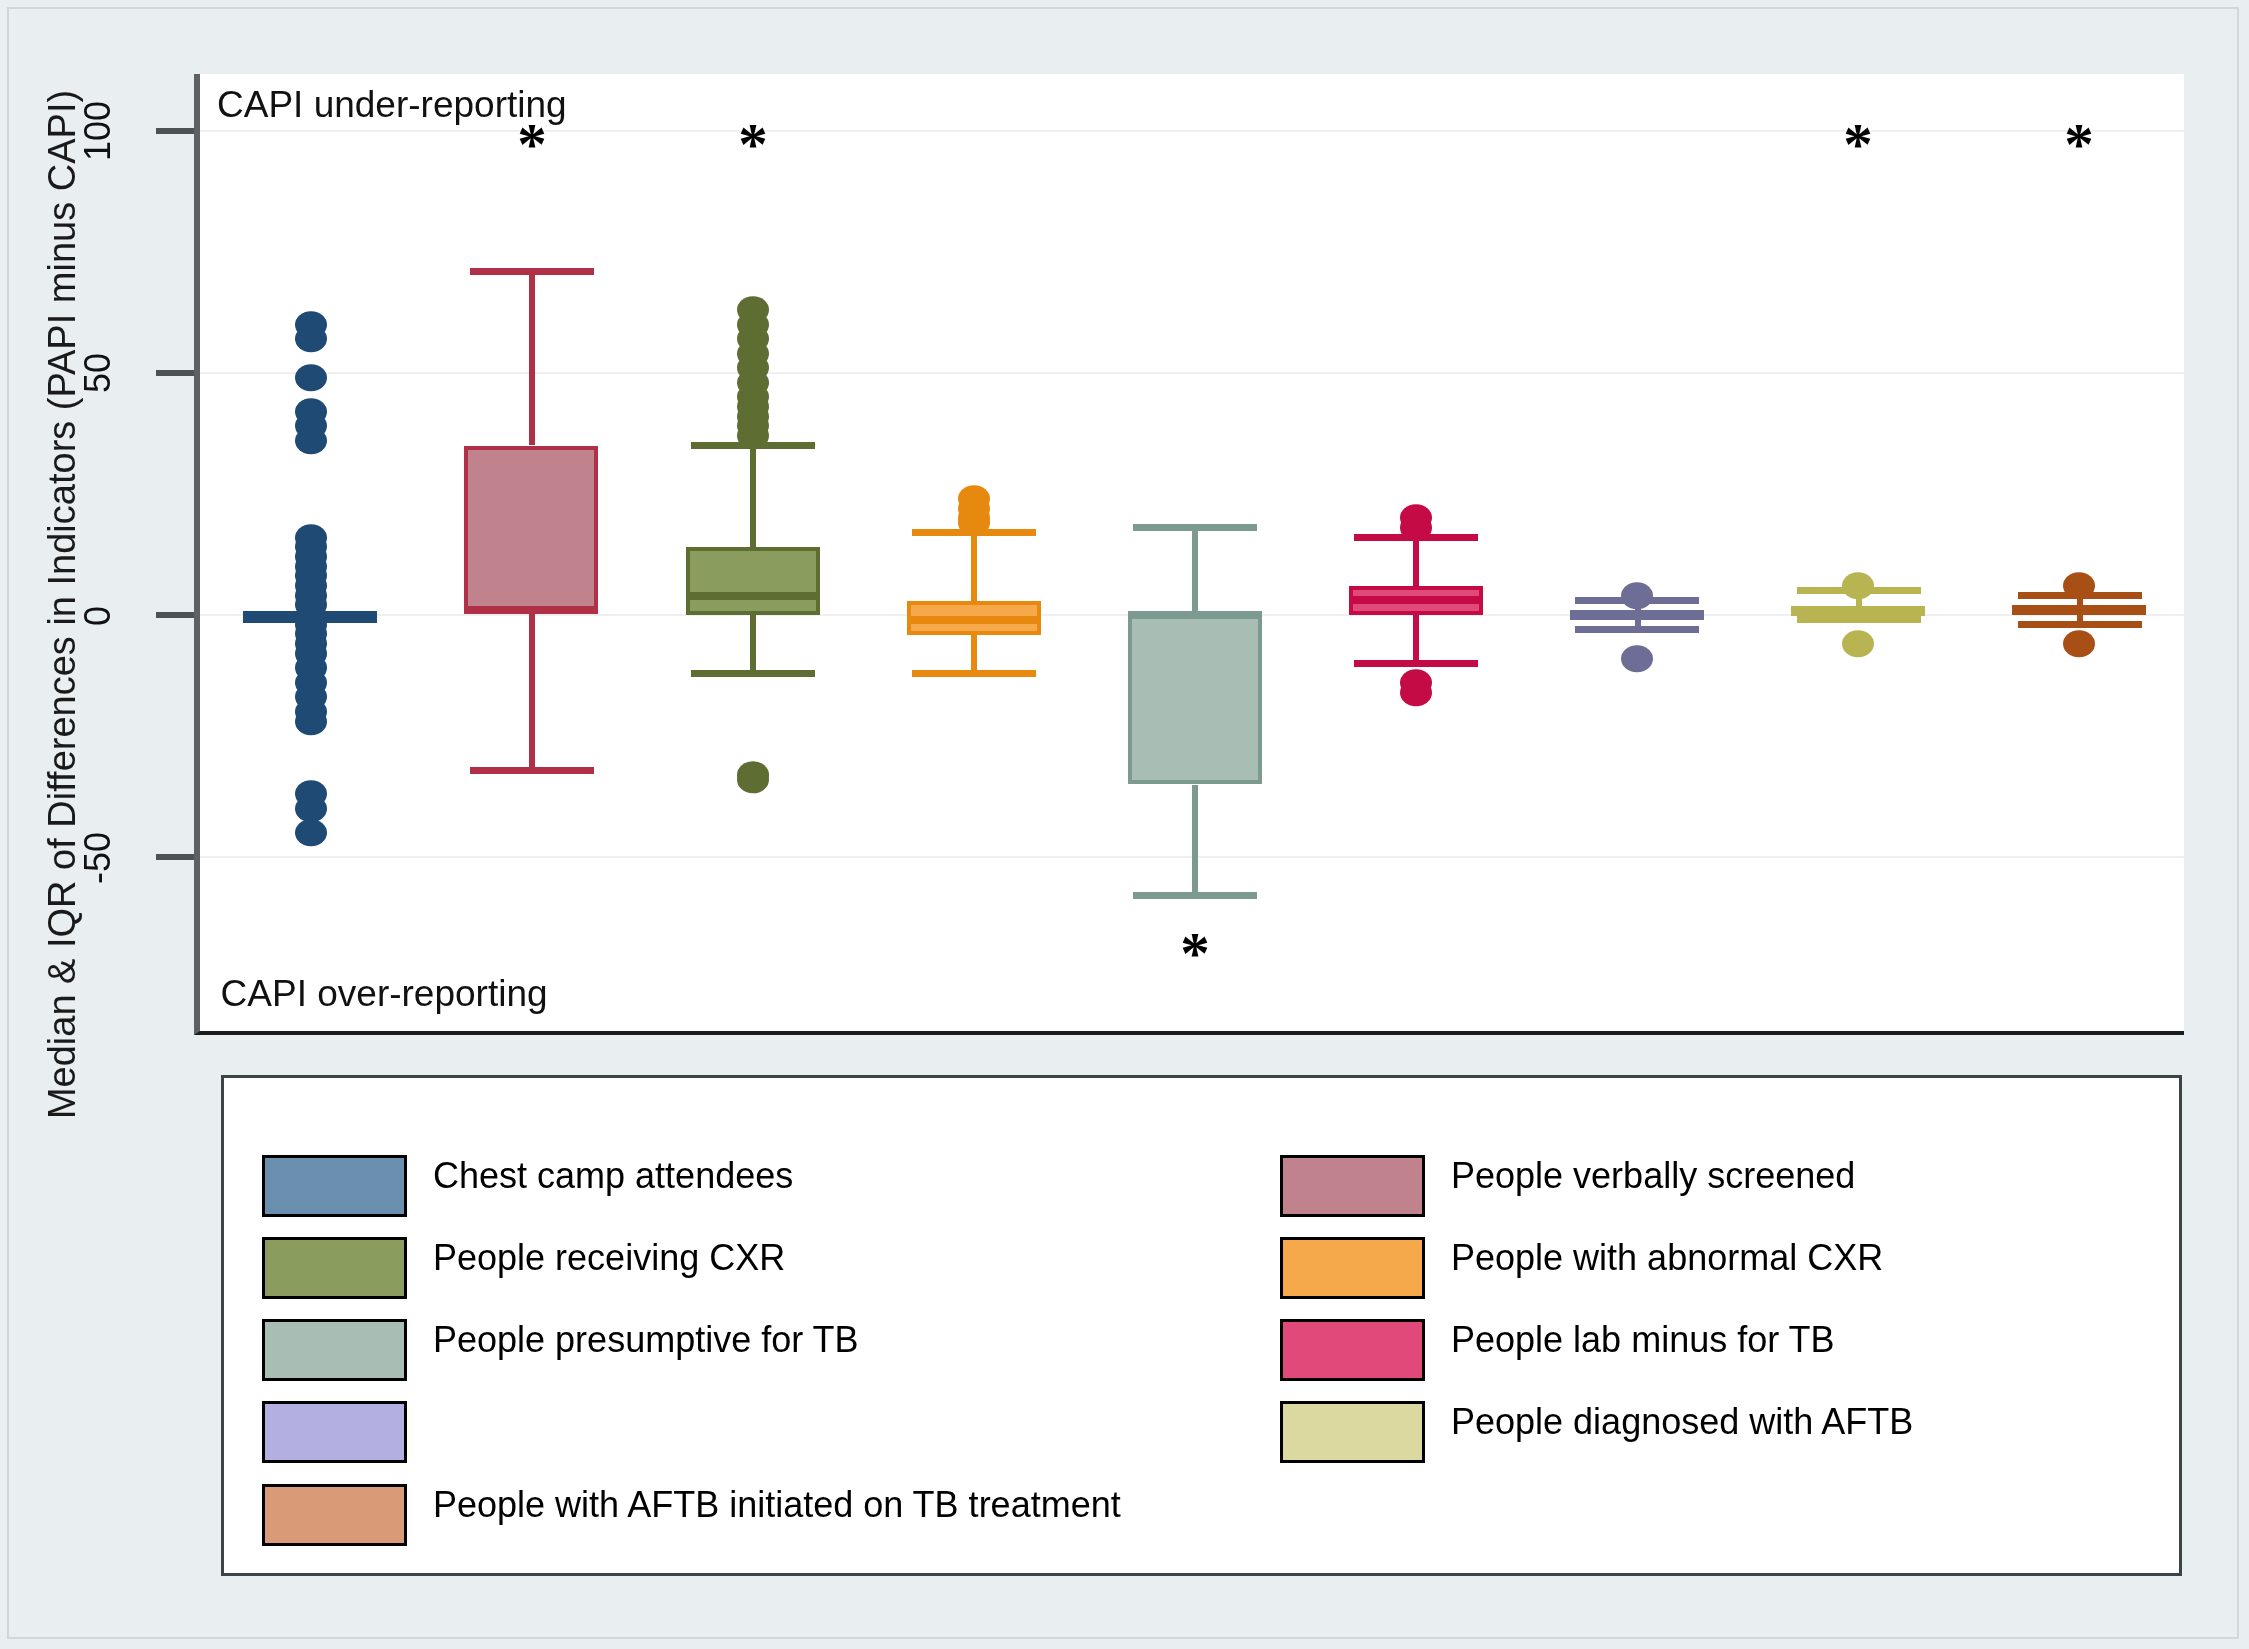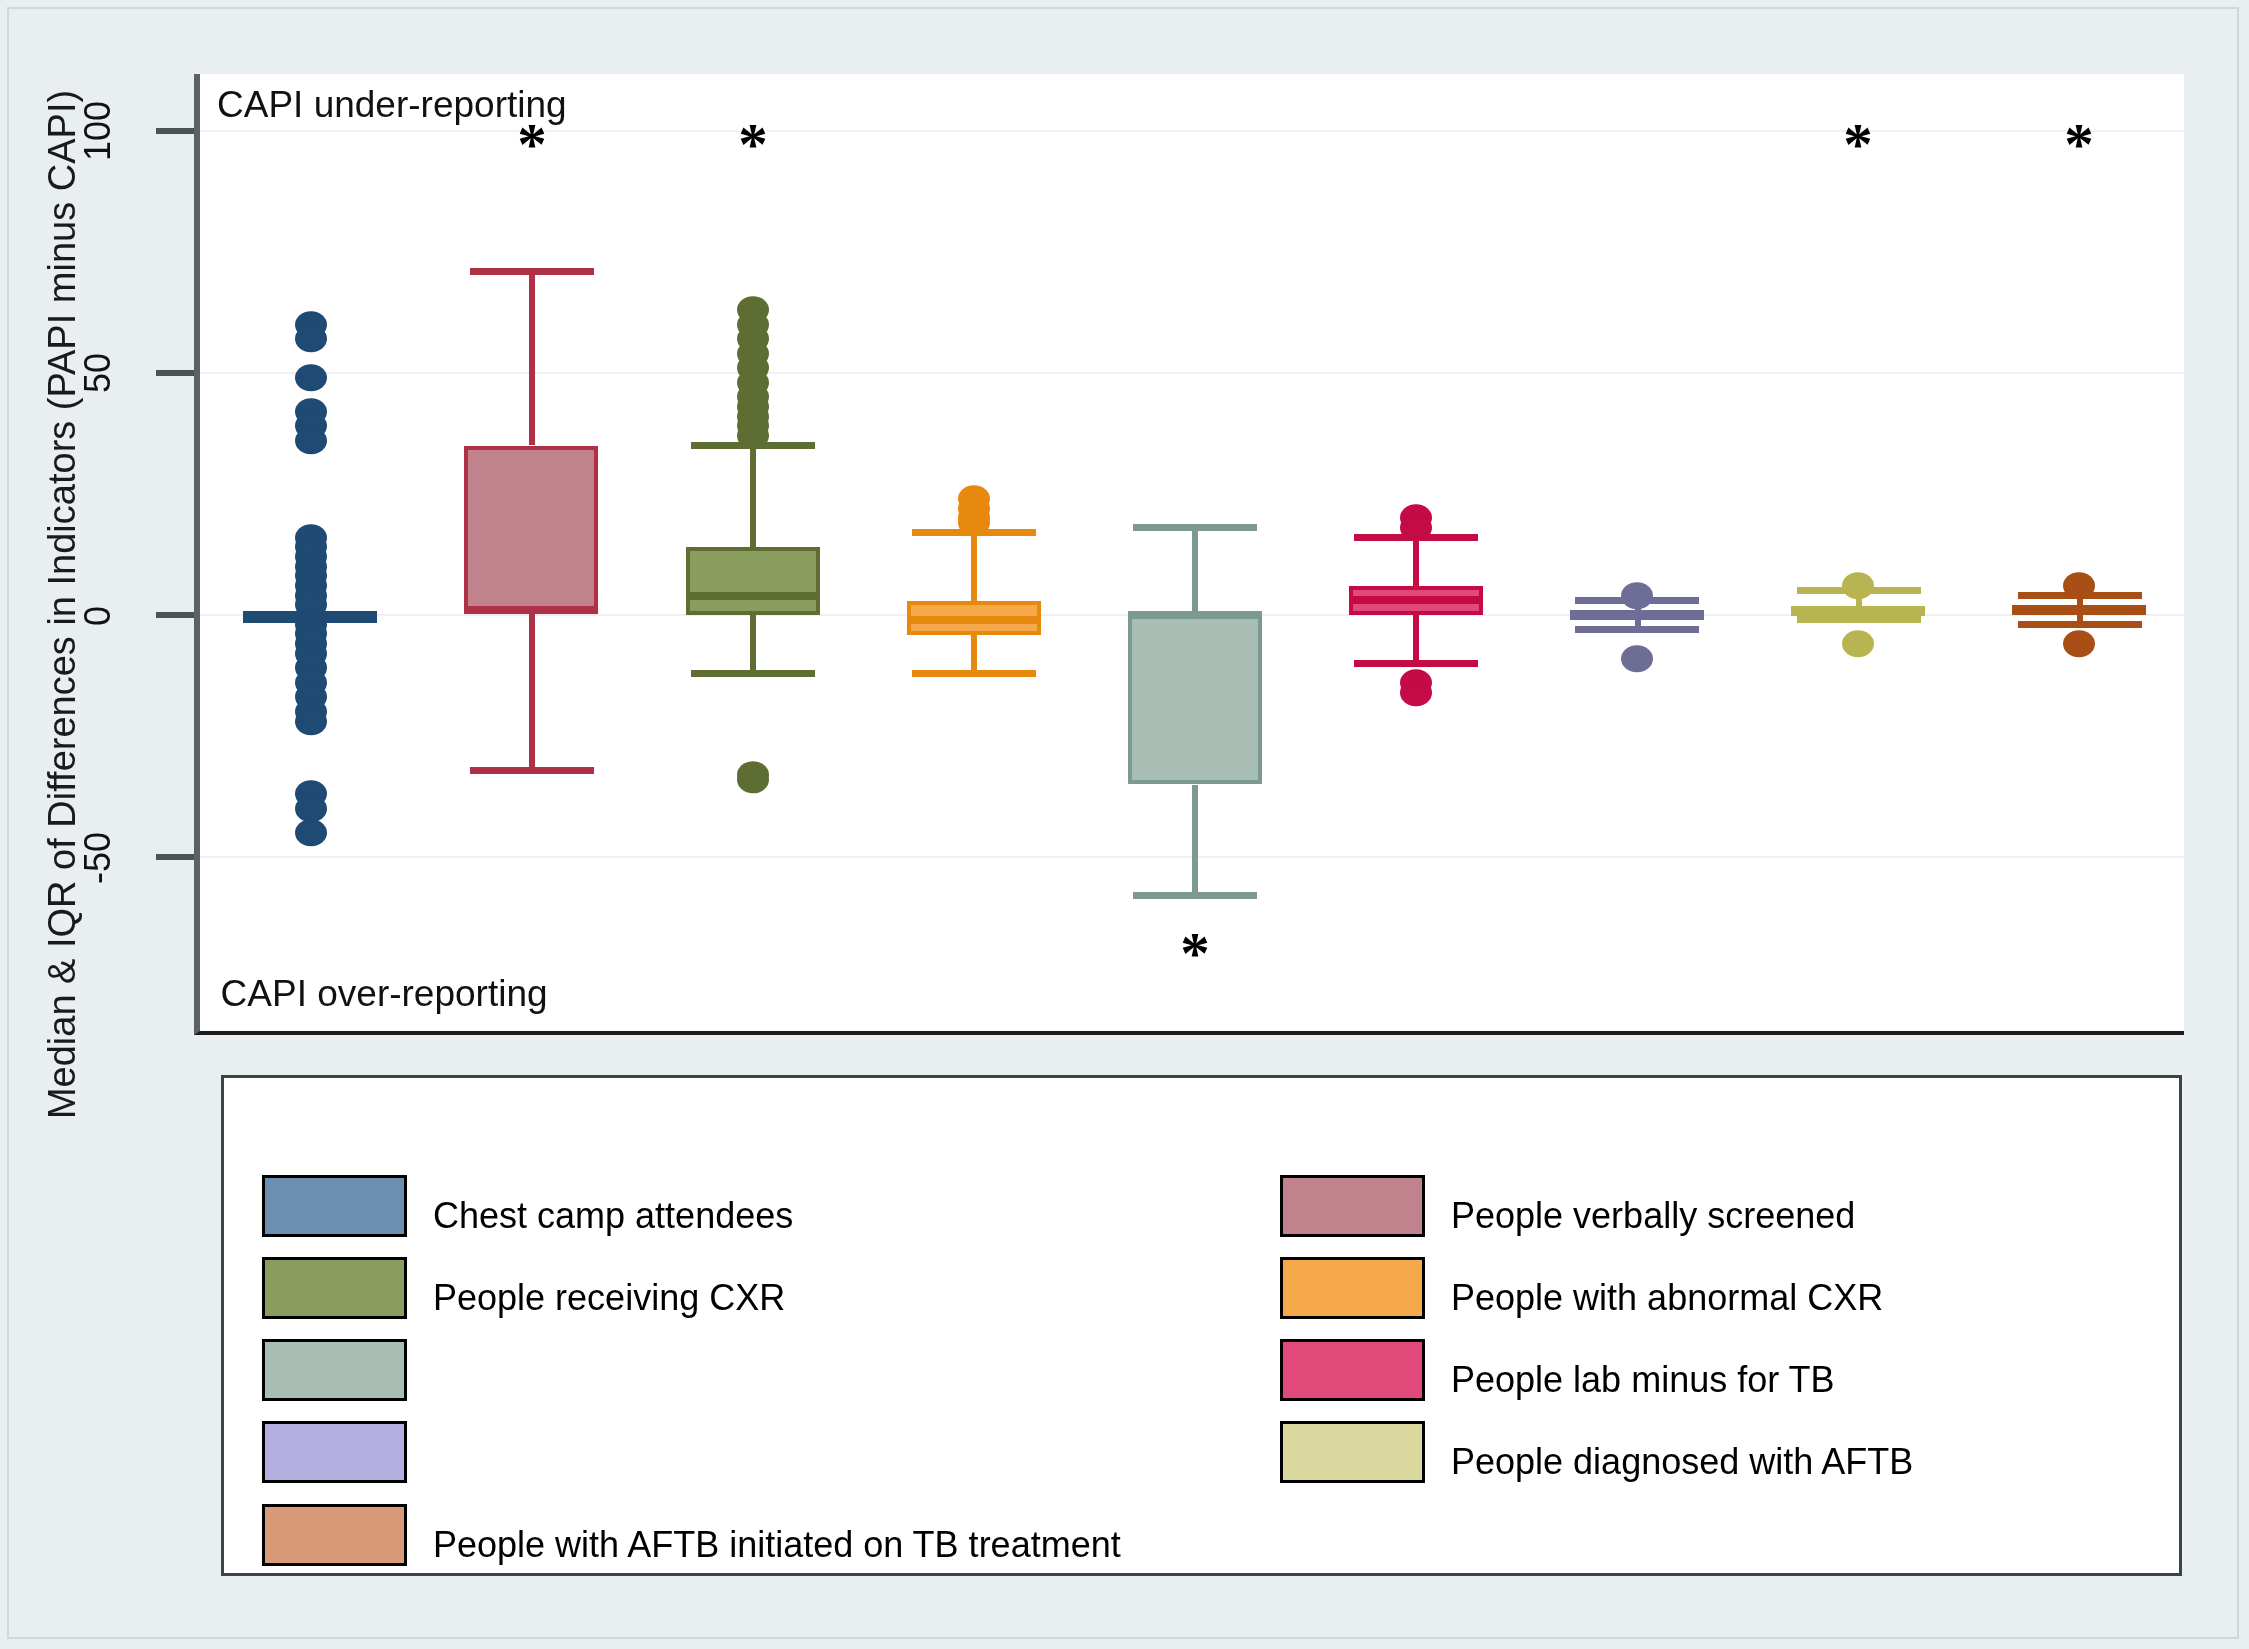--- a/index.html
+++ b/index.html
@@ -92,21 +92,21 @@
     box-sizing:border-box;
   }
   #legend-title{
     position:absolute;left:0;right:0;top:15px;
     text-align:center;font-size:36px;color:#2f3b52;
   }
   .lg-col{position:absolute;top:77px;}
   #lg-col-left{left:38px;}
   #lg-col-right{left:1056px;}
   .lg-item{
-    display:flex;align-items:flex-end;height:82px;
+    display:flex;align-items:flex-start;height:82px;
   }
   .lg-swatch{
     width:145px;height:62px;box-sizing:border-box;border:3.4px solid #000;
     flex:0 0 auto;
   }
   .lg-text{
     margin-left:26px;font-size:36px;color:#000;white-space:nowrap;
   }
   #lg-last{
     position:absolute;left:38px;top:406px;
@@ -283,20 +283,21 @@
       <div class="lg-item">
         <div class="lg-swatch" style="background: rgb(107, 143, 174);"></div>
         <div class="lg-text">Chest camp attendees</div>
       </div>
       <div class="lg-item">
         <div class="lg-swatch" style="background: rgb(138, 157, 95);"></div>
         <div class="lg-text">People receiving CXR</div>
       </div>
       <div class="lg-item">
         <div class="lg-swatch" style="background: rgb(168, 189, 180);"></div>
+        <div class="lg-text">People presumptive for TB</div>
       </div>
       <div class="lg-item">
         <div class="lg-swatch" style="background: rgb(179, 175, 224);"></div>
       </div>
     </div>
   <div class="lg-col" id="lg-col-right">
       <div class="lg-item">
         <div class="lg-swatch" style="background: rgb(192, 130, 140);"></div>
         <div class="lg-text">People verbally screened</div>
       </div>

